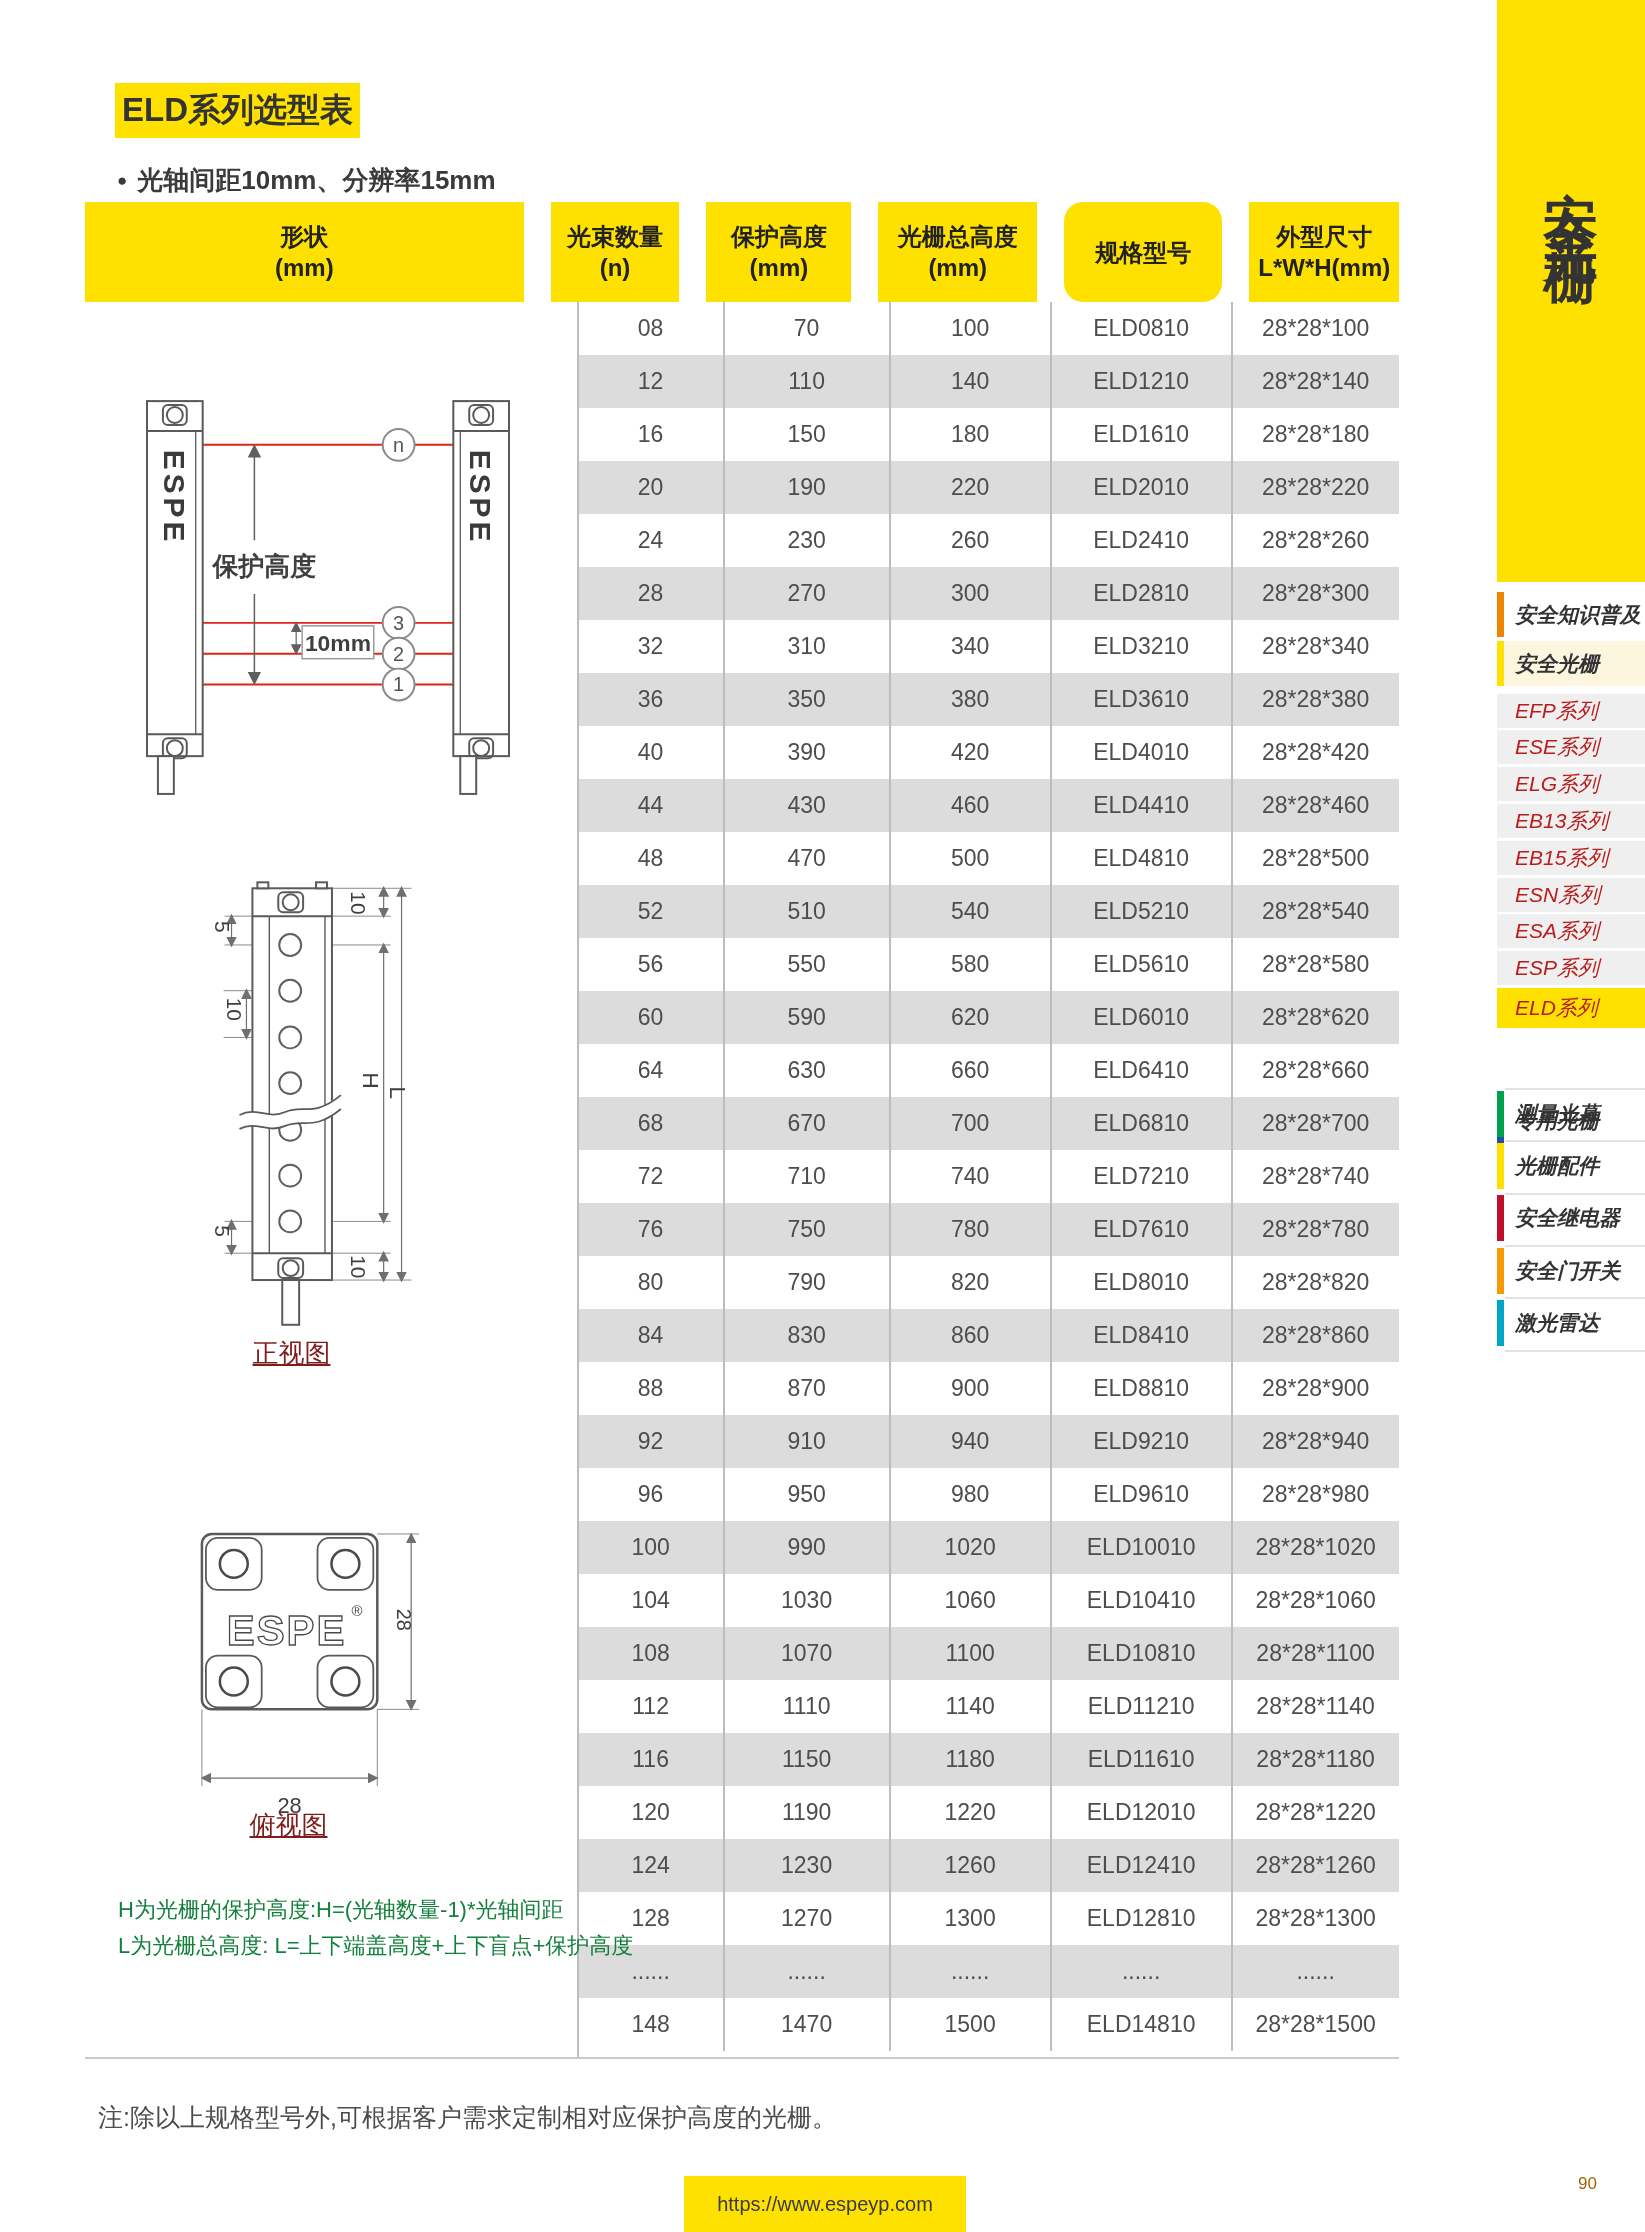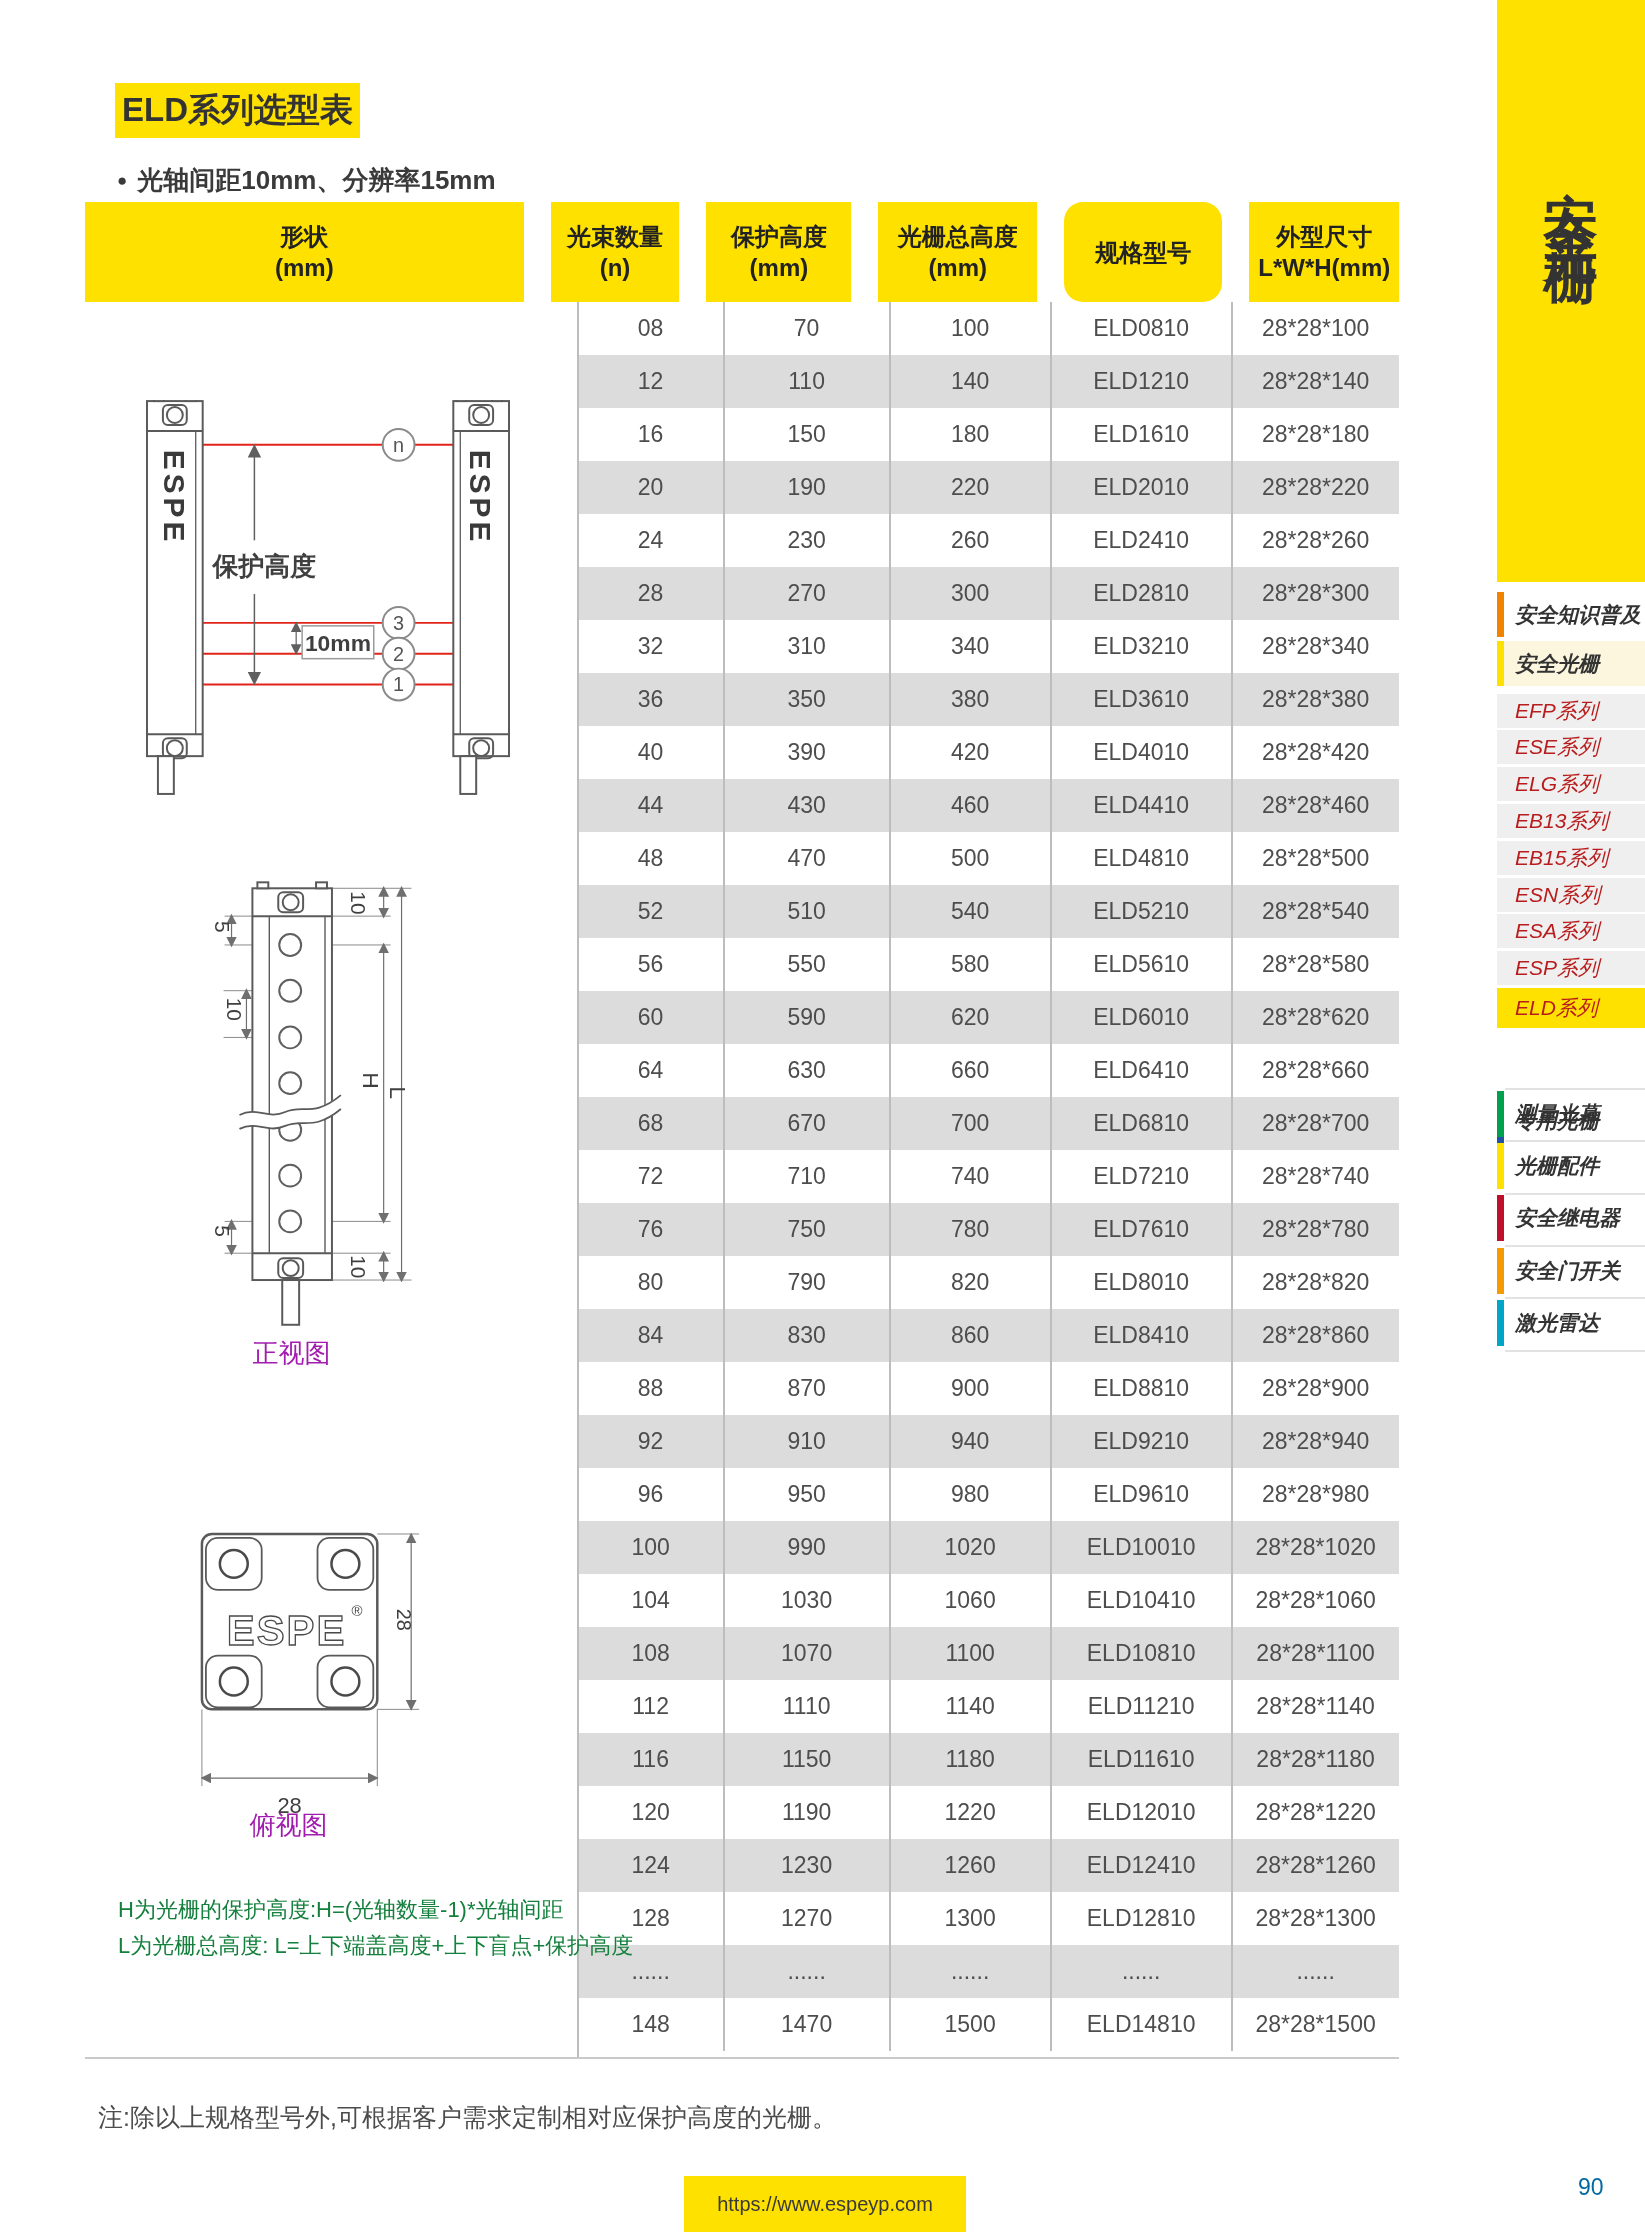--- a/index.html
+++ b/index.html
@@ -26,21 +26,21 @@
   .shape-col{width:494px;border-right:2px solid #bdbdbd;box-sizing:border-box;position:relative;background:#fff;}
   .spec-grid{width:821px;display:grid;grid-template-columns:146px 166px 161px 181px 166px;grid-auto-rows:53px;}
   .cell{display:flex;align-items:center;justify-content:center;font-size:23px;color:#4d4d4d;box-sizing:border-box;}
   .cell.c0,.cell.c1,.cell.c2,.cell.c3{border-right:2px solid #bdbdbd;}
   .cell.alt{background:#dcdcdc;}
 
   
   .beam-svg{position:absolute;left:60px;top:98px;width:366px;height:400px;}
   .front-svg{position:absolute;left:65px;top:577px;width:348px;height:468px;}
   .top-svg{position:absolute;left:95px;top:1215px;width:279px;height:299px;}
-  .caption{position:absolute;font-size:26px;color:#a21caf;text-align:center;width:139px;}
+  .caption{position:absolute;font-size:26px;color:#7f1d1d;text-align:center;width:139px;text-decoration:underline;}
   .cap-front{left:137px;top:1034px;}
   .cap-top{left:134px;top:1506px;}
   .formula{position:absolute;left:33px;font-size:22px;color:#15803d;white-space:nowrap;}
   .f1{top:1593px;} .f2{top:1629px;}
 
   
   .sidebar{position:absolute;left:1497px;top:0;width:148px;height:2233px;}
   .sb-block{position:absolute;left:0;top:0;width:148px;height:582px;background:var(--yellow);}
   .sb-title{position:absolute;left:50%;top:147px;transform:translateX(-50%);writing-mode:vertical-rl;
             font-size:54px;font-weight:bold;color:#333;letter-spacing:20px;}
@@ -50,21 +50,21 @@
   .sb-cat .lbl,.sb-cat2 .lbl{font-weight:bold;}
   .sb-series{background:#efefef;}
   .sb-series .lbl{color:#b91c1c;font-weight:normal;}
   .sb-active{background:var(--yellow);}
   .sb-sep{position:absolute;left:8px;width:140px;height:2px;background:#e2e2e2;}
 
   
   .note{position:absolute;left:98px;top:2101px;font-size:25px;color:#4c4c4c;white-space:nowrap;}
   .footer-btn{position:absolute;left:684px;top:2176px;width:282px;height:57px;background:var(--yellow);
               display:flex;align-items:center;justify-content:center;font-size:20px;color:#3a3a3a;}
-  .page-num{position:absolute;left:1578px;top:2174px;font-size:23px;color:#0369a1;}
+  .page-num{position:absolute;left:1578px;top:2174px;font-size:17px;color:#a16207;}
   svg text{font-family:"Liberation Sans","DejaVu Sans",sans-serif;}
 </style>
 </head>
 <body>
 
 <div class="page">
 
   <div class="title-tag">ELD系列选型表</div>
 
   <div class="bullet">

